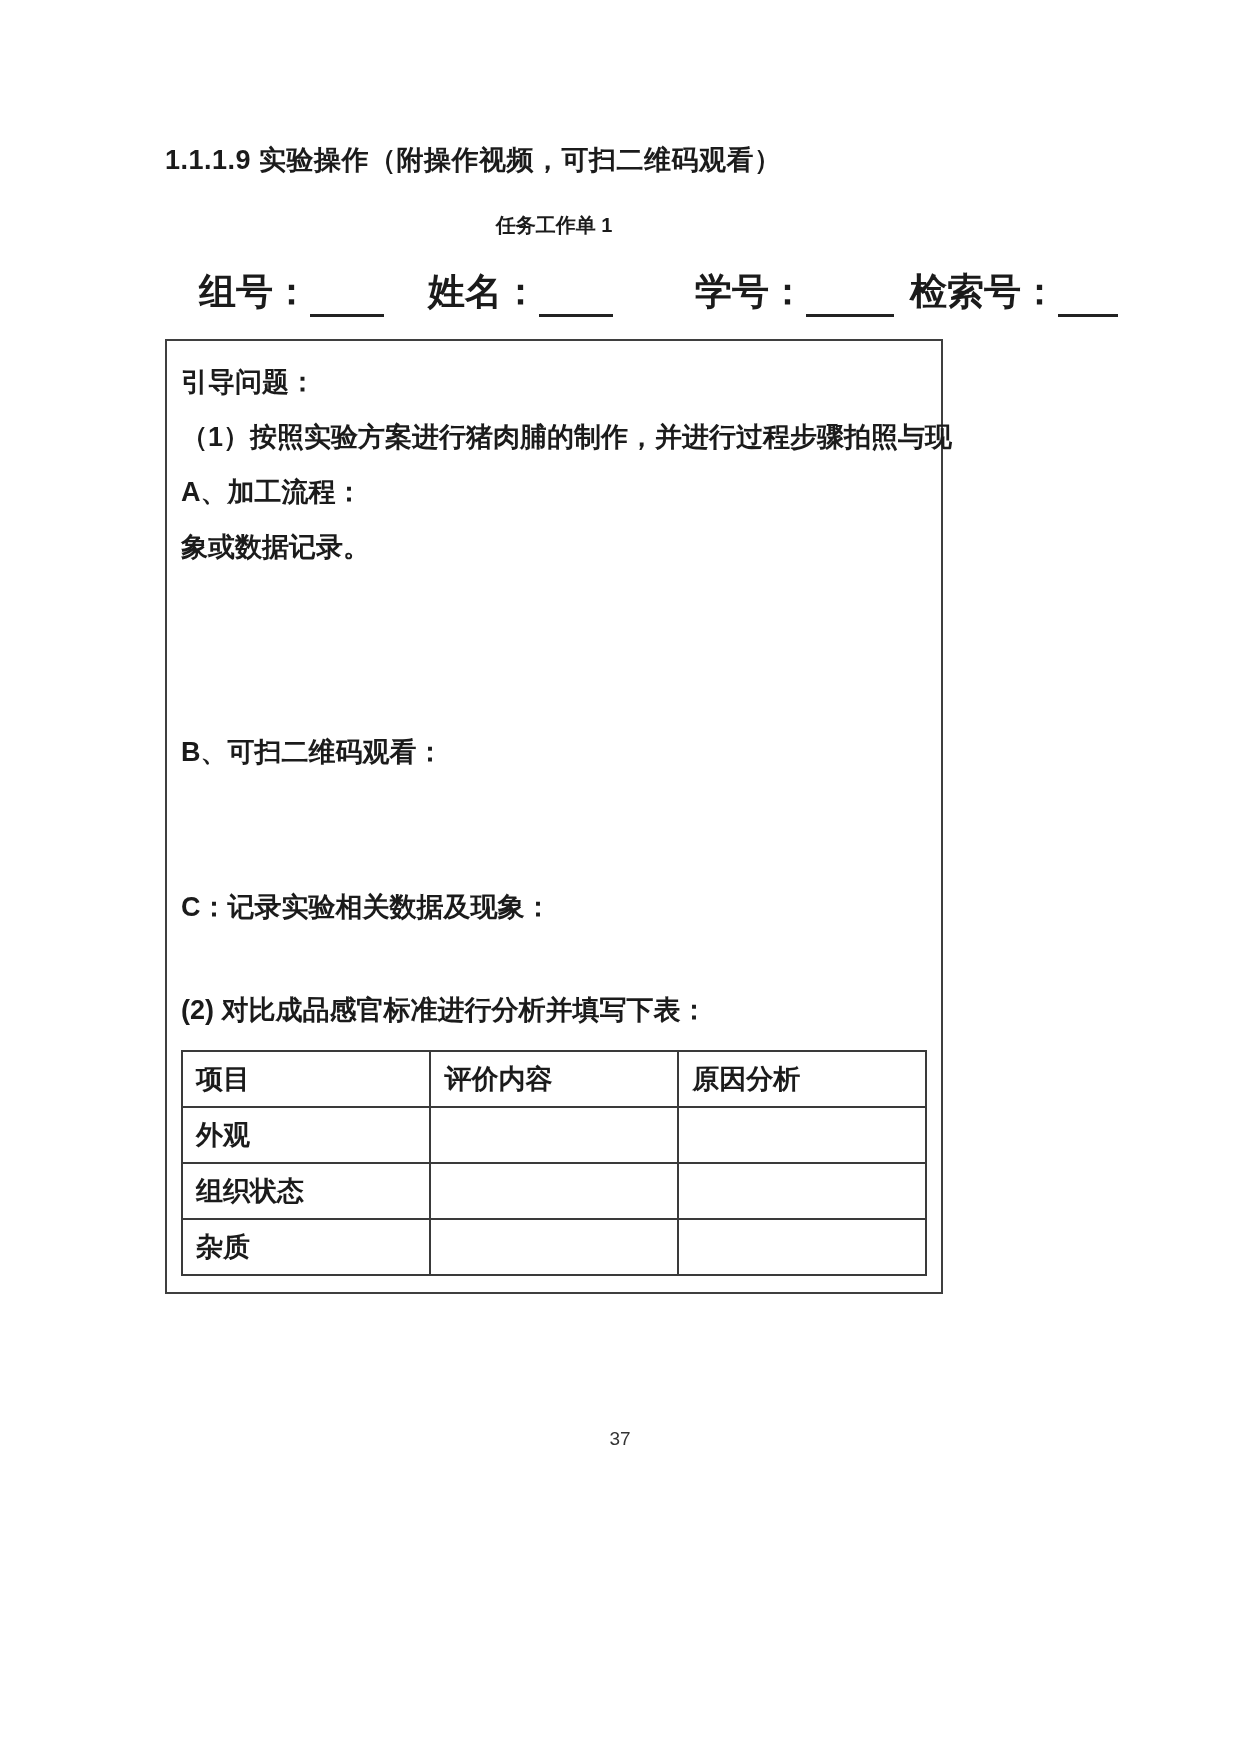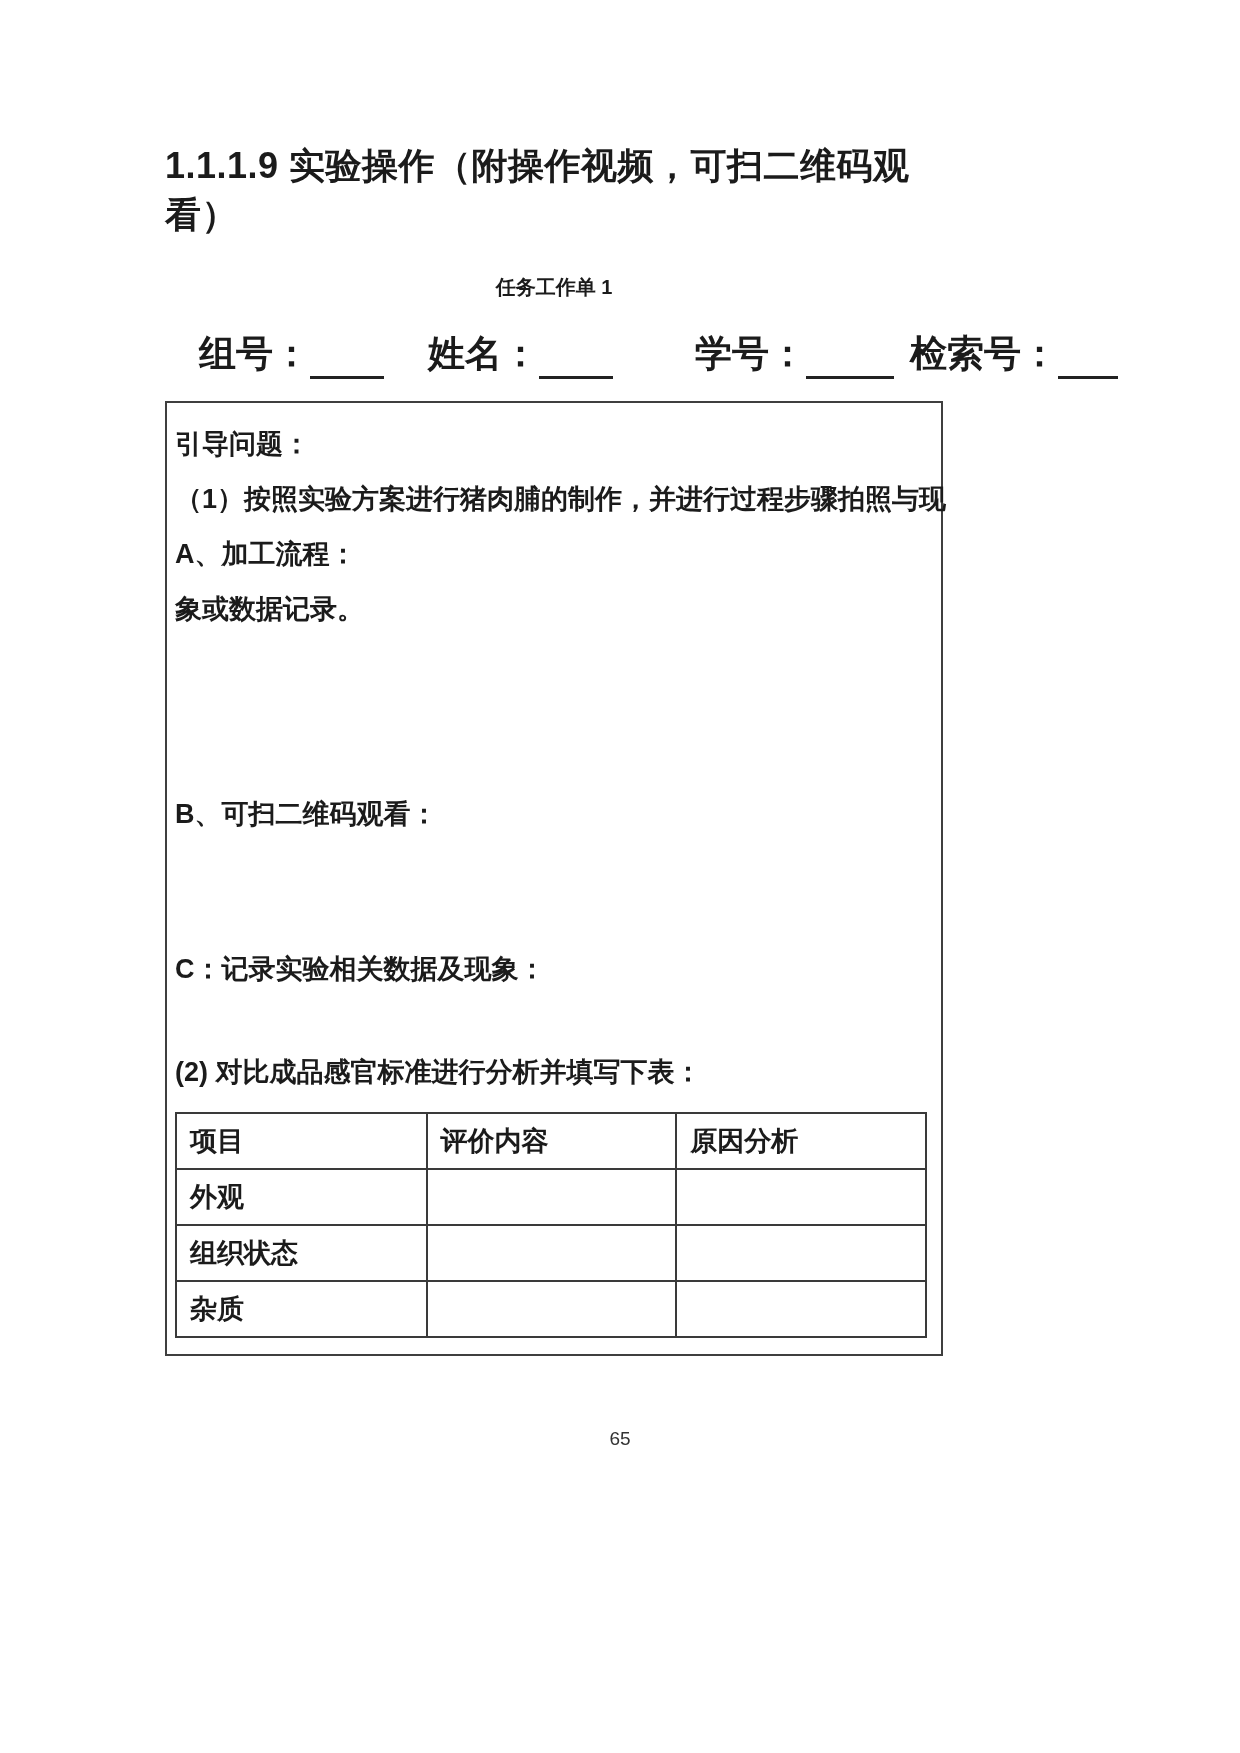--- a/index.html
+++ b/index.html
@@ -12,21 +12,21 @@
     font-family:"Liberation Sans","DejaVu Sans",sans-serif;
     color:#1b1b1b;
     font-weight:700;
     overflow:hidden;
   }
   .content {
     position:absolute;
     left:165px; top:142px;
     width:778px;
   }
-  .heading { font-size:36px; letter-spacing:0.5px; }
+  .heading { font-size:27px; letter-spacing:0.5px; }
   .title   { font-size:20px; text-align:center; margin-top:34px; }
   .fields  {
     margin-top:28px;
     padding-left:34px;
     font-size:37px;
     display:flex;
     align-items:flex-end;
     white-space:nowrap;
   }
   .field { display:flex; align-items:flex-end; }
@@ -35,21 +35,21 @@
     border-bottom:3px solid #222;
     height:1.05em;
   }
   .b1 { width:74px; margin-right:44px; }
   .b2 { width:74px; margin-right:82px; }
   .b3 { width:88px; margin-right:16px; }
   .b4 { width:60px; }
   .box {
     margin-top:22px;
     border:2px solid #3f3f3f;
-    padding:14px 14px 16px 8px;
+    padding:14px 14px 16px 14px;
   }
   .line {
     height:55px;
     line-height:55px;
     font-size:27px;
     white-space:nowrap;
   }
   .sp-a { height:150px; }
   .sp-b { height:100px; }
   .sp-c { height:48px; }
@@ -146,14 +146,14 @@
           <td>杂质</td>
           <td></td>
           <td></td>
         </tr>
       </tbody>
         </table>
     </div>
 
   </div>
 
-  <div class="page-number">65</div>
+  <div class="page-number">37</div>
 </div>
 
 </body></html>

